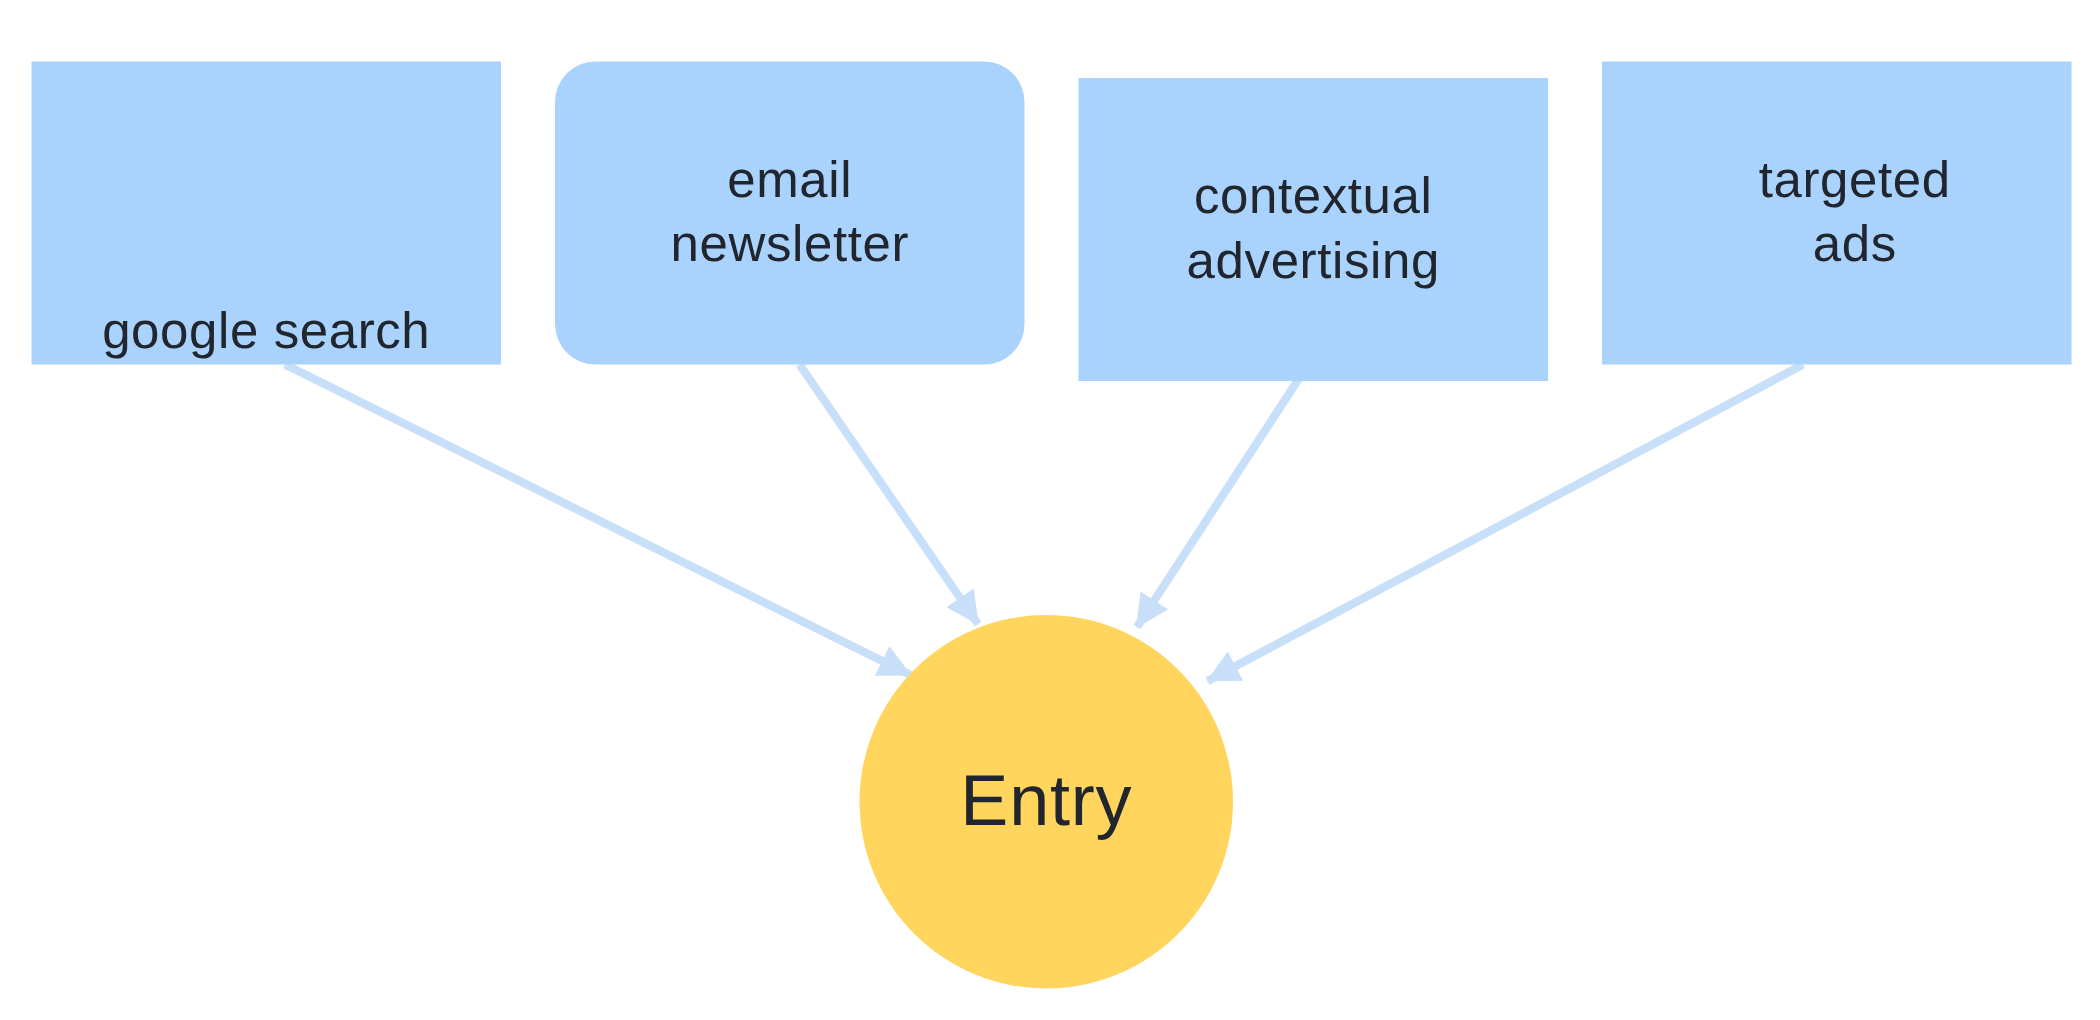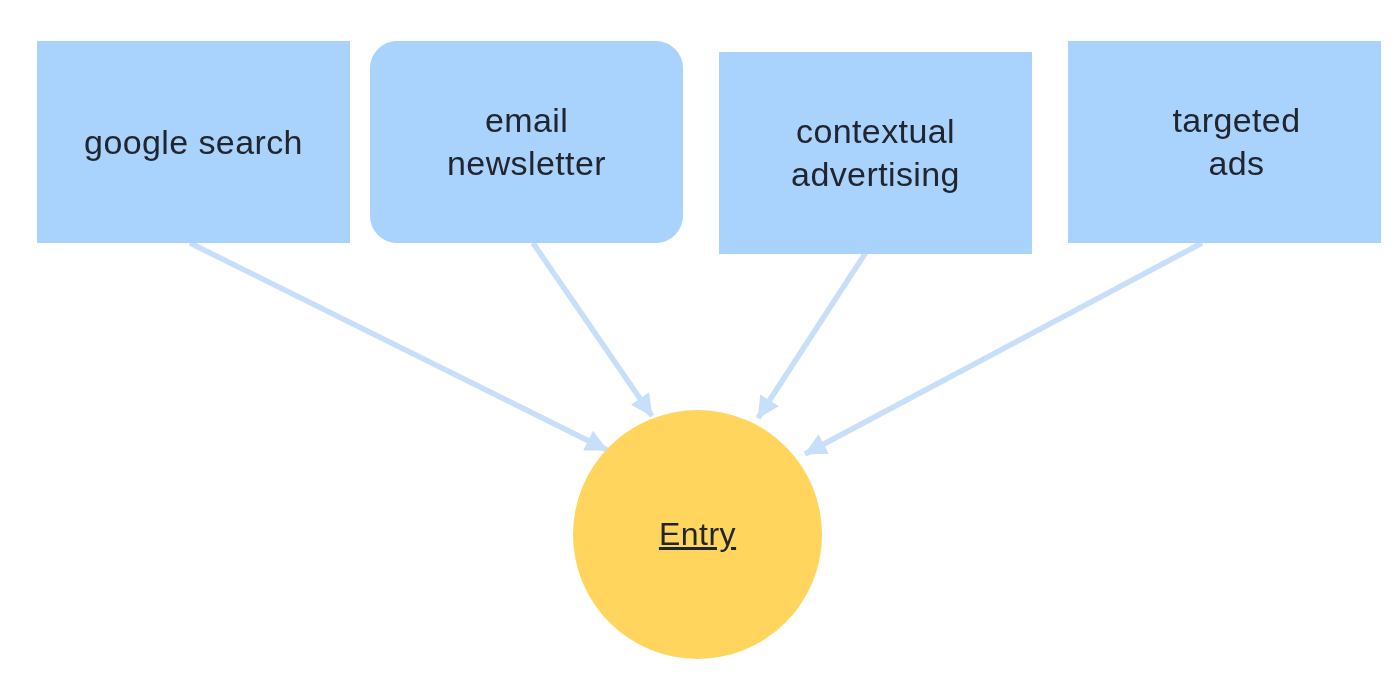--- a/index.html
+++ b/index.html
@@ -38,21 +38,21 @@
     position: absolute;
     top: 41px;
     width: 313px;
     height: 202px;
     background: var(--source-box-fill);
     display: flex;
     align-items: center;
     justify-content: center;
     text-align: center;
   }
-  .box.b1 { left: 37px; }
+  .box.b1 { left: 21px; align-items: flex-end; }
   .box.b2 { left: 370px; border-radius: 27px; }
   .box.b3 { left: 719px; margin-top: 11px; }
   .box.b4 { left: 1068px; padding-left: 24px; }
 
   .box-label {
     color: var(--text);
     font-size: 34px;
     line-height: 43px;
     letter-spacing: 0.4px;
     white-space: pre-line;
@@ -66,24 +66,23 @@
     width: 249px;
     height: 249px;
     border-radius: 50%;
     background: var(--entry-fill);
     display: flex;
     align-items: center;
     justify-content: center;
   }
   .entry-label {
     color: var(--text);
-    font-size: 32px;
+    font-size: 48px;
     letter-spacing: 0.5px;
     font-weight: 400;
-    text-decoration: underline;
   }
 </style>
 </head>
 <body>
 
 <div class="canvas">
 
   <svg class="arrows" viewBox="0 0 1400 680" xmlns="http://www.w3.org/2000/svg">
     <defs>
       <marker id="ah" viewBox="0 0 10 10" refX="9.6" refY="5" markerWidth="4.8" markerHeight="4" orient="auto">

